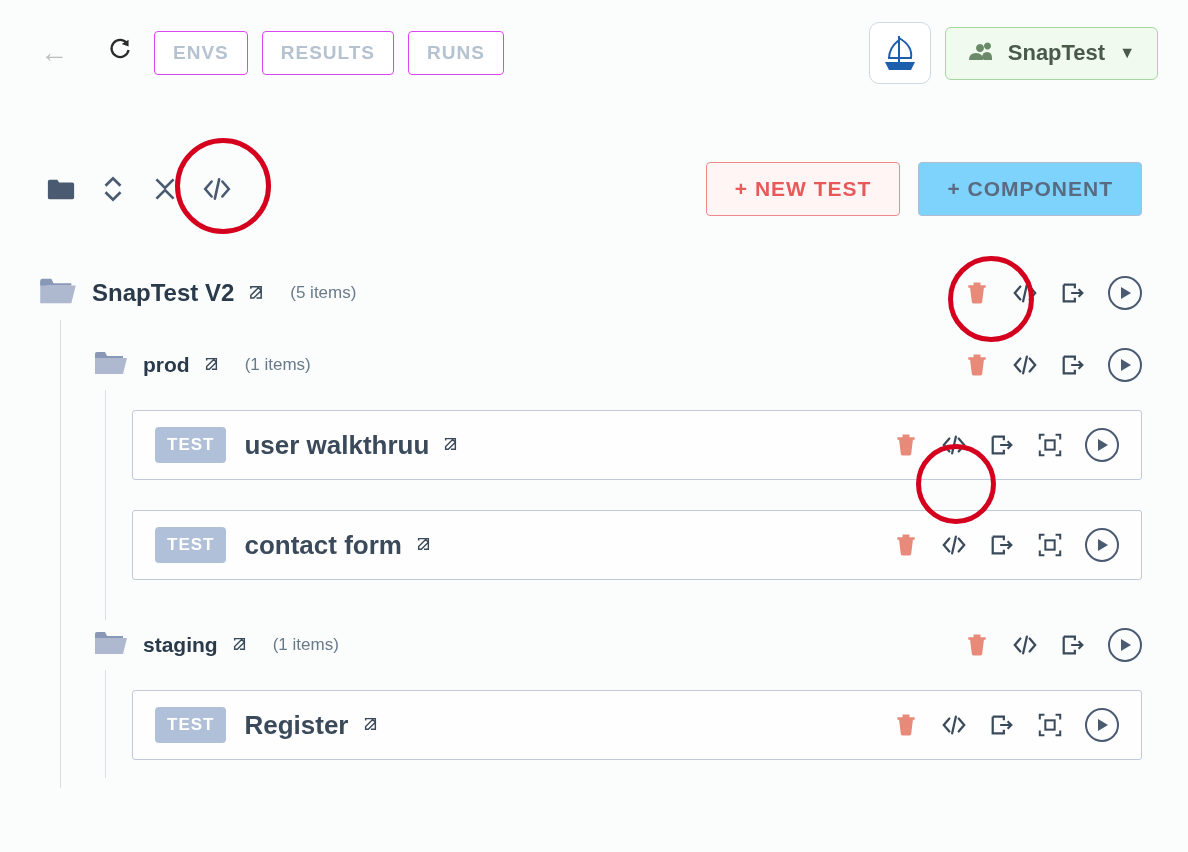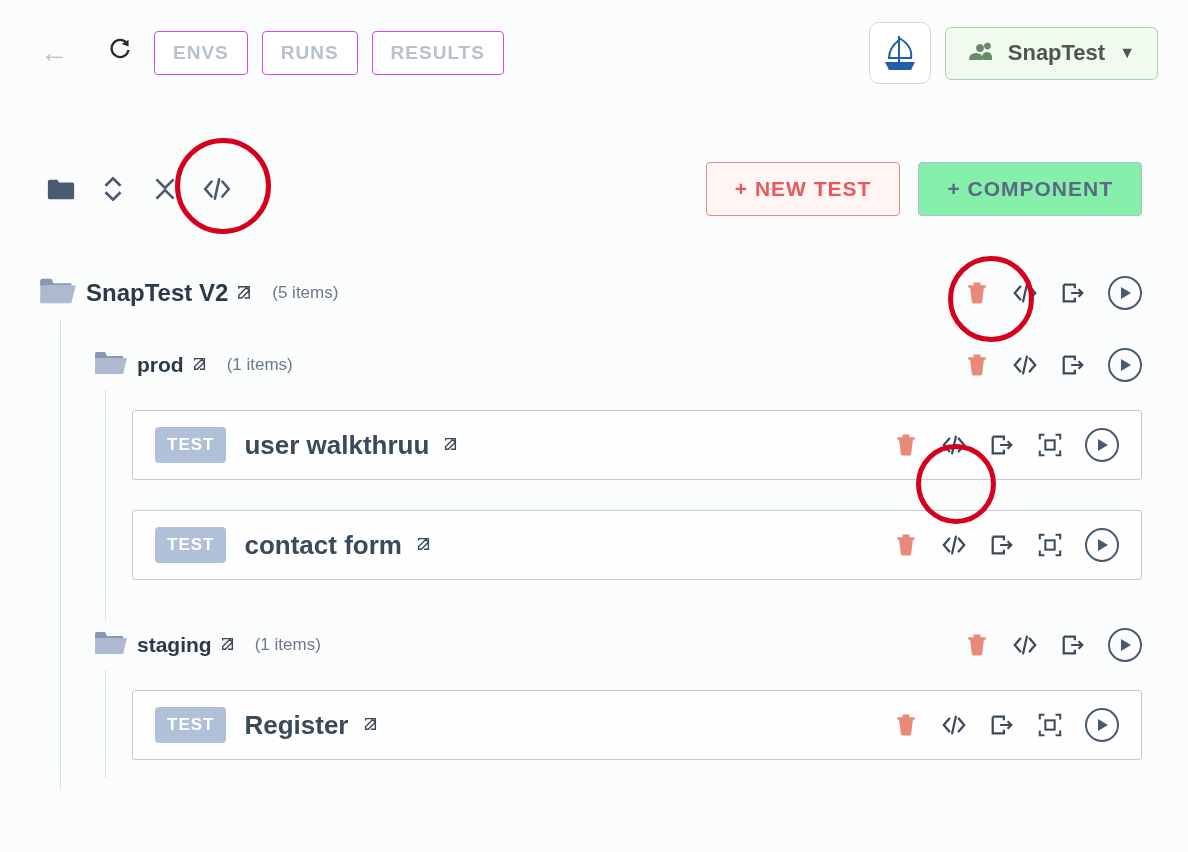--- a/index.html
+++ b/index.html
@@ -92,29 +92,29 @@
     cursor: pointer;
     margin-left: 18px;
   }
   .btn-new-test {
     border: 1.5px solid #f08a8a;
     background: #fff5f5;
     color: #e85a5a;
   }
   .btn-component {
     border: 1.5px solid #b0bcd0;
-    background: #86efac;
+    background: #7dd3fc;
     color: #5a6a80;
   }
 
   
   .tree { padding: 20px 46px 0 38px; }
   .folder-row {
     display:flex; align-items:center;
-    gap: 8px;
+    gap: 14px;
     padding: 8px 0 8px 0;
     position: relative;
   }
   .folder-row .name {
     font-size: 24px;
     font-weight: 700;
     color: #2a3a4a;
   }
   .sub .folder-row .name { font-size: 21px; }
   .folder-icon svg { width: 40px; height: 34px; }
@@ -240,22 +240,22 @@
 
 <div class="topbar">
   <span class="back-arrow">←</span>
   <span class="refresh-icon">
     <svg viewBox="0 0 28 28" width="24" height="24">
         <use href="#ic-refresh"></use>
       </svg>
   </span>
   <div class="nav-tabs">
     <div class="nav-tab">ENVS</div>
+    <div class="nav-tab">RESULTS</div>
     <div class="nav-tab">RUNS</div>
-    <div class="nav-tab">RESULTS</div>
   </div>
   <div class="topbar-spacer"></div>
   <div class="logo-box">
     <svg viewBox="0 0 42 42">
         <use href="#ic-sailboat"></use>
       </svg>
   </div>
   <div class="org-dropdown">
     <span class="people">
       <svg viewBox="0 0 26 22" width="26" height="22">

